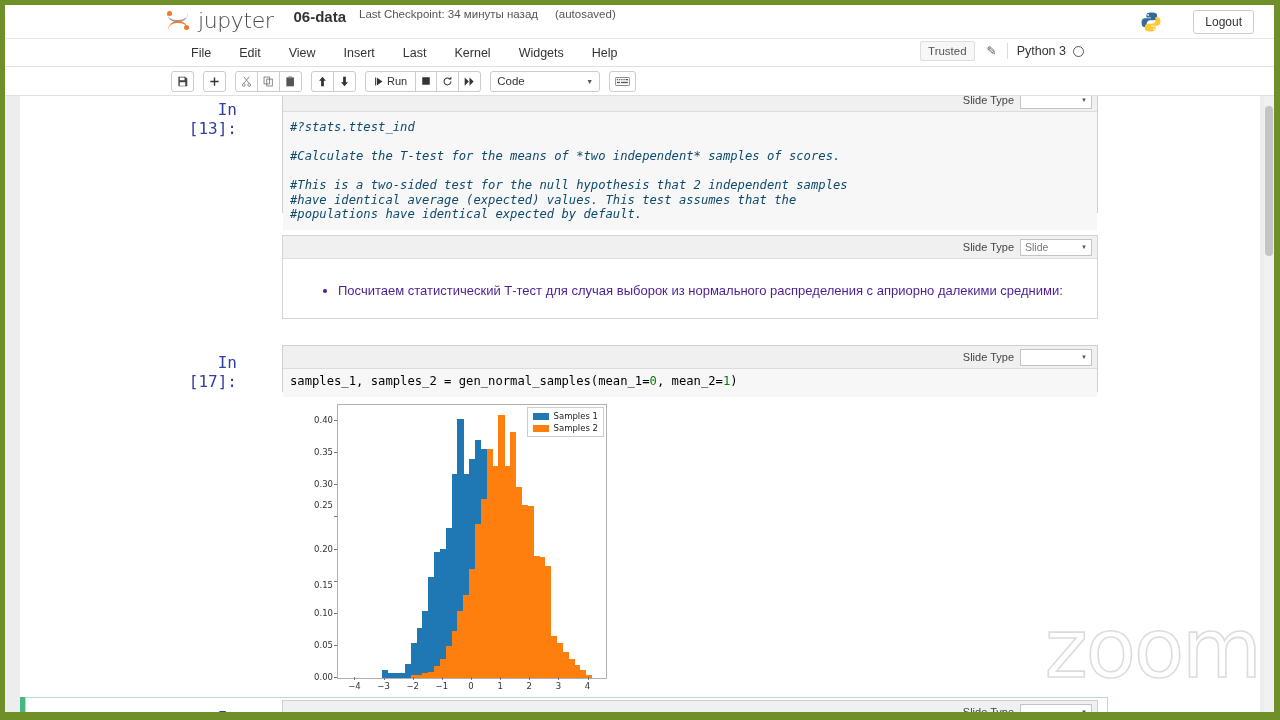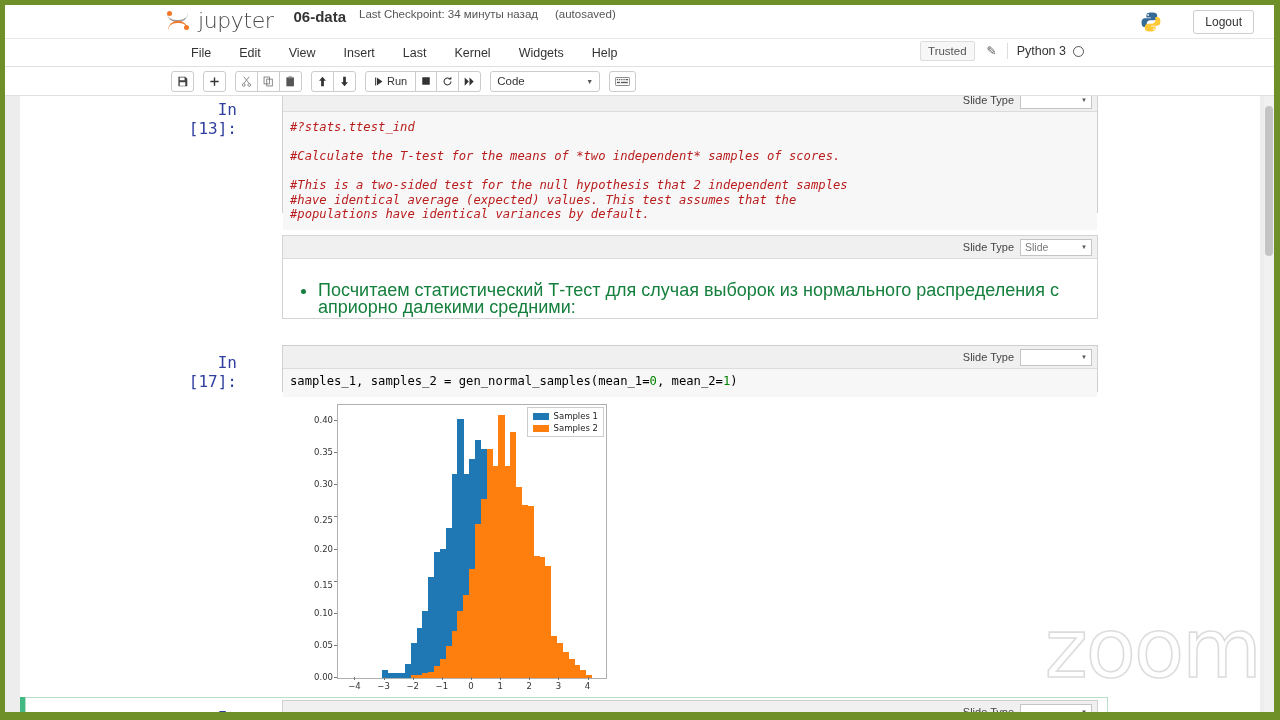--- a/index.html
+++ b/index.html
@@ -172,36 +172,36 @@
   .slide-select .caret { font-size:6px; color:#555; }
 
   .code-area {
     background:#f7f7f7;
     padding:8px 0 8px 7px;
     font-family:"DejaVu Sans Mono", monospace;
     font-size:12.2px; line-height:14.5px;
     color:#000;
     white-space:pre;
   }
-  .cmt { color:#b91c1c; font-style:italic; }
+  .cmt { color:#0c4a6e; font-style:italic; }
   .num { color:#008000; }
 
   .md-cell-inner {
     position:absolute;
     border:1px solid #d4d4d4; background:#fff;
   }
   .md-body { padding:12px 10px 10px 9px; }
   .md-h  {
     display:inline-block;
     font-size:16.5px; font-weight:bold; color:#000;
     background:#ebebeb; padding:2px 6px;
     font-family:"DejaVu Sans", sans-serif;
   }
   .md-ul { margin:11px 0 0 26px; }
-  .md-ul li { font-size:18px; color:#15803d; line-height:17px; }
+  .md-ul li { font-size:13px; color:#4c1d95; line-height:17px;margin-left:20px; }
 
   
   .cell-selected-bar {
     position:absolute; width:5px; background:#42b983;
   }
   .cell-selected-box {
     position:absolute; border:1px solid #b8ddc8; background:#fff;
   }
 
   
@@ -403,21 +403,21 @@
                 <span></span>
                 <span class="caret">▼</span>
               </span>
             </div>
             <div class="code-area"><span class="cmt">#?stats.ttest_ind</span>
 <span></span>
 <span class="cmt">#Calculate the T-test for the means of *two independent* samples of scores.</span>
 <span></span>
 <span class="cmt">#This is a two-sided test for the null hypothesis that 2 independent samples</span>
 <span class="cmt">#have identical average (expected) values. This test assumes that the</span>
-<span class="cmt">#populations have identical variances by default.</span></div>
+<span class="cmt">#populations have identical expected by default.</span></div>
           </div>
         </div>
 
         <div class="cell">
           <div class="md-cell-inner" style="left:262px; top:139px; width:816px; height:84px;">
             <div class="slide-bar">
               <span class="slide-label">Slide Type</span>
               <span class="slide-select">
                 <span>Slide</span>
                 <span class="caret">▼</span>
@@ -521,21 +521,21 @@
                 <div class="ytick" style="left: -5px; top: 270px;">0.00</div>
                 <div class="ytick-mark" style="left: 38px; top: 275px;"></div>
                 <div class="ytick" style="left: -5px; top: 237.882px;">0.05</div>
                 <div class="ytick-mark" style="left: 38px; top: 242.882px;"></div>
                 <div class="ytick" style="left: -5px; top: 205.765px;">0.10</div>
                 <div class="ytick-mark" style="left: 38px; top: 210.765px;"></div>
                 <div class="ytick" style="left: -5px; top: 178px;">0.15</div>
                 <div class="ytick-mark" style="left: 38px; top: 178.647px;"></div>
                 <div class="ytick" style="left: -5px; top: 141.529px;">0.20</div>
                 <div class="ytick-mark" style="left: 38px; top: 146.529px;"></div>
-                <div class="ytick" style="left: -5px; top: 113px;">0.25</div>
+                <div class="ytick" style="left: -5px; top: 98px;">0.25</div>
                 <div class="ytick-mark" style="left: 38px; top: 114.412px;"></div>
                 <div class="ytick" style="left: -5px; top: 77.2941px;">0.30</div>
                 <div class="ytick-mark" style="left: 38px; top: 82.2941px;"></div>
                 <div class="ytick" style="left: -5px; top: 45.1765px;">0.35</div>
                 <div class="ytick-mark" style="left: 38px; top: 50.1765px;"></div>
                 <div class="ytick" style="left: -5px; top: 13.0588px;">0.40</div>
                 <div class="ytick-mark" style="left: 38px; top: 18.0588px;"></div>
               </div>
             <div id="xticks">
                 <div class="xtick" style="left: 43.4783px; top: 279px;">−4</div>

